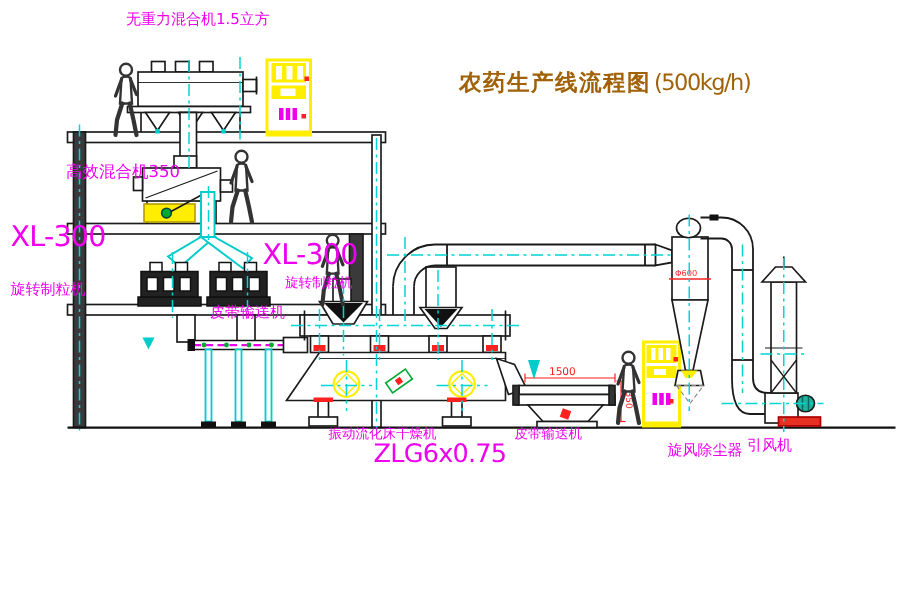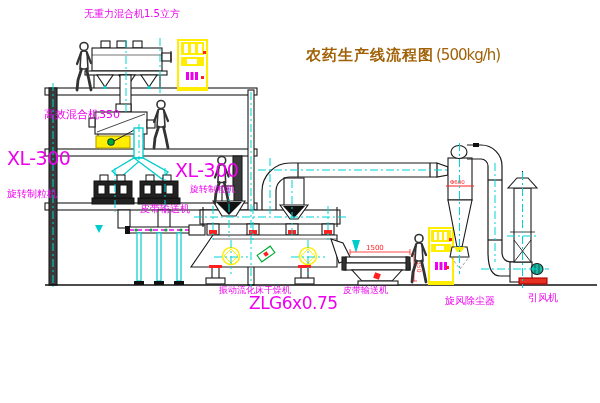--- a/index.html
+++ b/index.html
@@ -317,16 +317,16 @@
   <span class="lbl" style="left:190px;top:185px;font-size:9px;">旋转制粒机</span>
 
   <span class="lbl" style="left:140px;top:204px;font-size:10px;">皮带输送机</span>
 
   <span class="lbl" style="left:219px;top:286px;font-size:9px;text-align:center;">振动流化床干燥机</span>
   <span class="lbl mdl" style="left:225px;top:295px;font-size:17px;margin-left:24px;">ZLG6x0.75</span>
 
   <span class="lbl" style="left:343px;top:286px;font-size:9px;">皮带输送机</span>
 
   <span class="lbl" style="left:445px;top:296px;font-size:10px;">旋风除尘器</span>
-  <span class="lbl" style="left:528px;top:293px;font-size:10px;">引风机</span>
+  <span class="lbl" style="left:498px;top:293px;font-size:10px;">引风机</span>
 </div>
 
 </div>
 
 </body></html>

